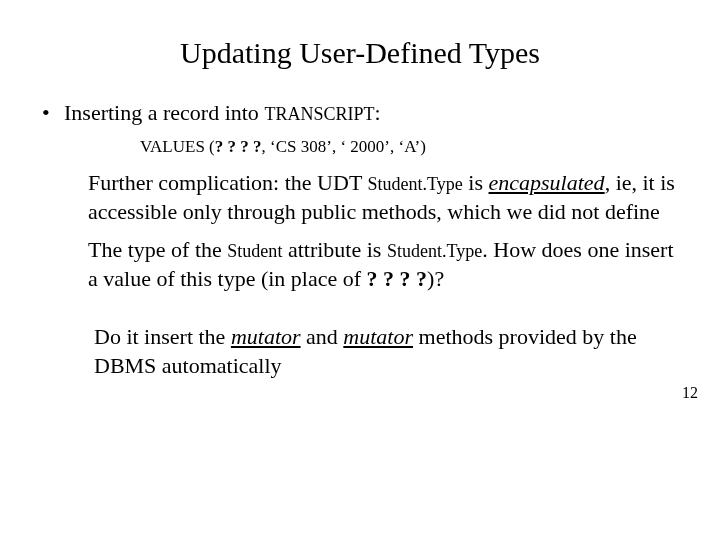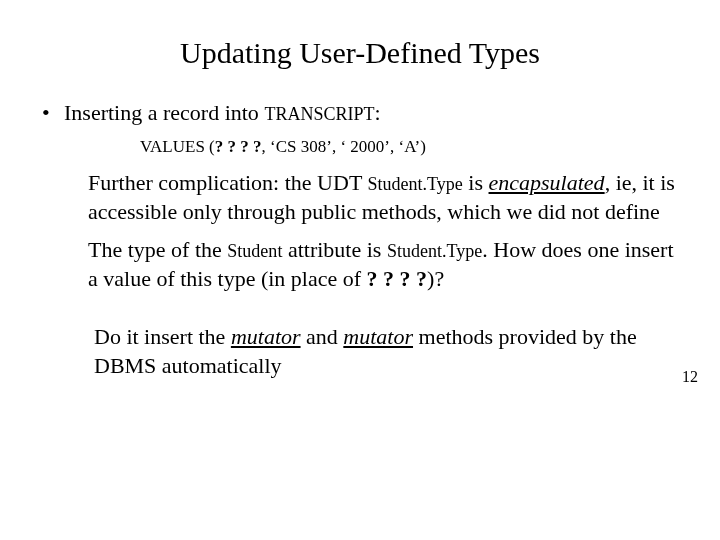--- a/index.html
+++ b/index.html
@@ -60,21 +60,21 @@
   .qmark {
     font-weight: bold;
   }
   .em-under {
     font-style: italic;
     text-decoration: underline;
   }
   .pagenum {
     position: absolute;
     right: 22px;
-    bottom: 30px;
+    bottom: 14px;
     font-size: 16px;
   }
 </style>
 </head>
 <body>
 
 <div class="slide">
 
   <h1 class="title">Updating User-Defined Types</h1>
 

